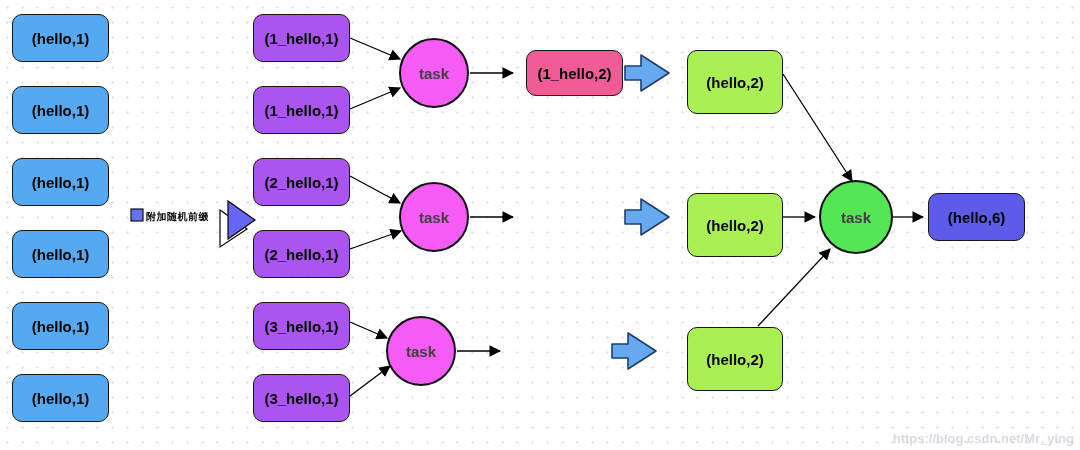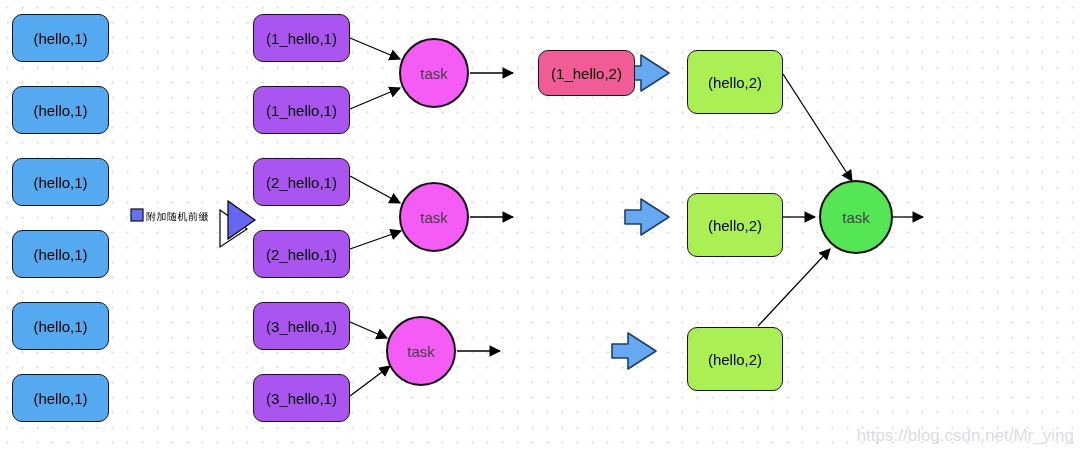--- a/index.html
+++ b/index.html
@@ -2,20 +2,21 @@
 <html><head>
 <meta charset="utf-8">
 <style>
   html,body{margin:0;padding:0;background:#ffffff;}
   .canvas{
     position:relative;width:1080px;height:450px;overflow:hidden;
     background-color:#ffffff;
     background-image:radial-gradient(circle,#e3e6ea 1px,transparent 1.3px);
     background-size:15px 15px;
     font-family:"Liberation Sans",sans-serif;
+    font-weight:bold;
   }
   .overlay{position:absolute;left:0;top:0;width:1080px;height:450px;pointer-events:none;}
   .node{
     position:absolute;display:flex;align-items:center;justify-content:center;
     border:1.6px solid #161616;border-radius:10px;
     font-size:15px;color:#000;box-sizing:border-box;white-space:nowrap;
   }
   .w97{width:97px;height:48px;}
   .src{background:#55a9f0;}
   .pfx{background:#aa55f0;}
@@ -32,21 +33,21 @@
   .conn{stroke:#000;stroke-width:1.3;}
   .blockarrow{fill:#66a9f0;stroke:#1c3f70;stroke-width:1.6;stroke-linejoin:round;}
   .tri-back{fill:#ffffff;stroke:#000;stroke-width:1.2;}
   .tri-front{fill:#6666f5;stroke:#000;stroke-width:1.2;}
   .sq-icon{fill:#6673f0;stroke:#111;stroke-width:1.2;}
   .prefix-label{
     position:absolute;left:146px;top:210px;font-size:10px;color:#000;
     letter-spacing:0.5px;white-space:nowrap;
   }
   .watermark{
-    position:absolute;right:6px;bottom:4px;font-size:17px;
+    position:absolute;right:6px;bottom:4px;font-size:13px;
     color:rgba(185,190,200,0.55);white-space:nowrap;
   }
 </style>
 </head>
 <body>
 
 <div class="canvas">
 
   <svg class="overlay" viewBox="0 0 1080 450">
     <defs>
@@ -95,23 +96,24 @@
   <div class="node pfx w97" style="left:253px;top:86px">(1_hello,1)</div>
   <div class="node pfx w97" style="left:253px;top:158px">(2_hello,1)</div>
   <div class="node pfx w97" style="left:253px;top:230px">(2_hello,1)</div>
   <div class="node pfx w97" style="left:253px;top:302px">(3_hello,1)</div>
   <div class="node pfx w97" style="left:253px;top:374px">(3_hello,1)</div>
 
   <div class="circle map-task" style="left:399px;top:38px">task</div>
   <div class="circle map-task" style="left:399px;top:182px">task</div>
   <div class="circle map-task" style="left:386px;top:316px">task</div>
 
-  <div class="node psum" style="left:538px;top:50px">(1_hello,2)</div>
+  <div class="node psum" style="left:526px;top:50px">(1_hello,2)</div>
 
   <div class="node depfx" style="left:687px;top:50px">(hello,2)</div>
   <div class="node depfx" style="left:687px;top:193px">(hello,2)</div>
   <div class="node depfx" style="left:687px;top:327px">(hello,2)</div>
 
   <div class="circle reduce-task" style="left:819px;top:180px">task</div>
 
+  <div class="node result" style="left:928px;top:193px">(hello,6)</div>
 
   <div class="watermark">https://blog.csdn.net/Mr_ying</div>
 </div>
 
 </body></html>

